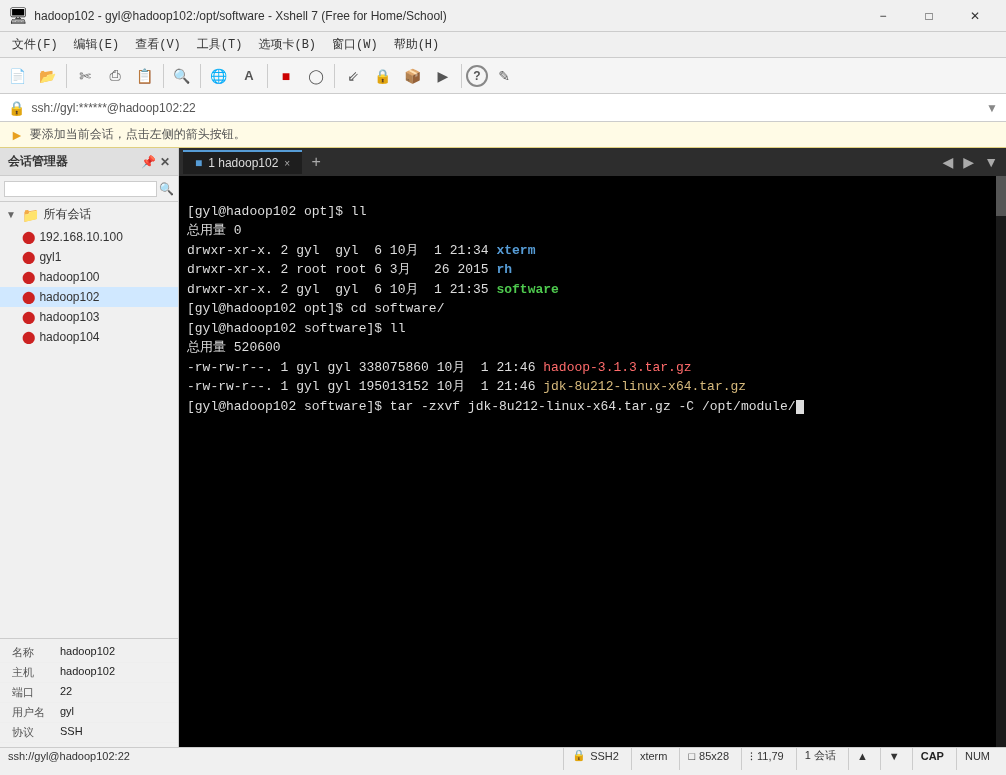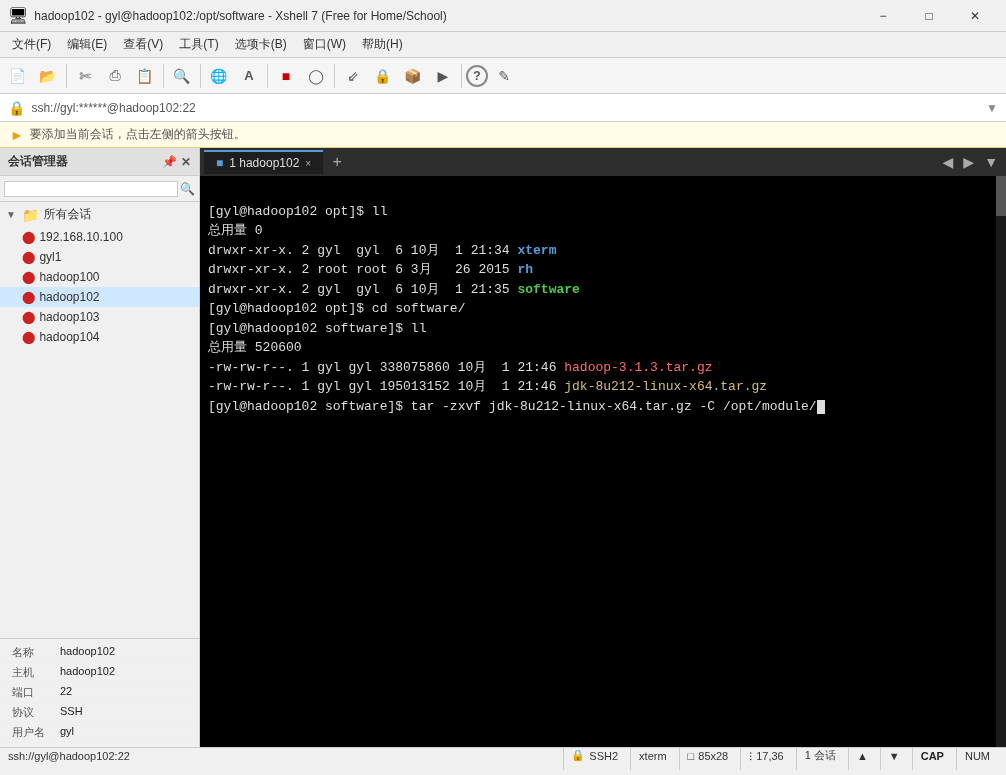--- a/index.html
+++ b/index.html
@@ -28,20 +28,21 @@
       display: flex;
       align-items: center;
       padding: 0 4px;
       border-bottom: 1px solid #ccc;
     }
     .menu-item {
       padding: 2px 8px;
       font-size: 12px;
       color: #333;
       cursor: pointer;
+      font-family: Liberation Mono, monospace;
     }
 
     
     #toolbar {
       height: 36px;
       background: #f5f5f5;
       display: flex;
       align-items: center;
       padding: 0 4px;
       border-bottom: 1px solid #ccc;
@@ -84,21 +85,21 @@
     }
 
     
     #main {
       display: flex;
       height: calc(775px - 32px - 26px - 36px - 28px - 26px - 28px);
     }
 
     
     #sidebar {
-      width: 200px;
+      width: 179px;
       background: #f0f0f0;
       border-right: 1px solid #ccc;
       display: flex;
       flex-direction: column;
     }
     #sidebar-header {
       height: 28px;
       background: #e0e0e0;
       display: flex;
       align-items: center;
@@ -360,26 +361,26 @@
       </div>
       <div class="info-row">
         <span class="info-key">主机</span>
         <span class="info-val">hadoop102</span>
       </div>
       <div class="info-row">
         <span class="info-key">端口</span>
         <span class="info-val">22</span>
       </div>
       <div class="info-row">
+        <span class="info-key">用户名</span>
+        <span class="info-val">gyl</span>
+      </div>
+      <div class="info-row">
         <span class="info-key">协议</span>
         <span class="info-val">SSH</span>
-      </div>
-      <div class="info-row">
-        <span class="info-key">用户名</span>
-        <span class="info-val">gyl</span>
       </div>
     </div>
   </div>
 
   <div id="terminal-area">
 
     <div id="tab-bar">
       <div class="tab">
         <span style="color:#569cd6;font-size:12px;">■</span>
         <span>1 hadoop102</span>
@@ -423,21 +424,21 @@
   </div>
   <div class="status-seg">
     <span>xterm</span>
   </div>
   <div class="status-seg">
     <span>□</span>
     <span>85x28</span>
   </div>
   <div class="status-seg">
     <span>⁝</span>
-    <span>17,36</span>
+    <span>11,79</span>
   </div>
   <div class="status-seg">
     <span>1 会话</span>
   </div>
   <div class="status-seg">▲</div>
   <div class="status-seg">▼</div>
   <div class="status-seg">
     <span class="status-cap">CAP</span>
   </div>
   <div class="status-seg">

